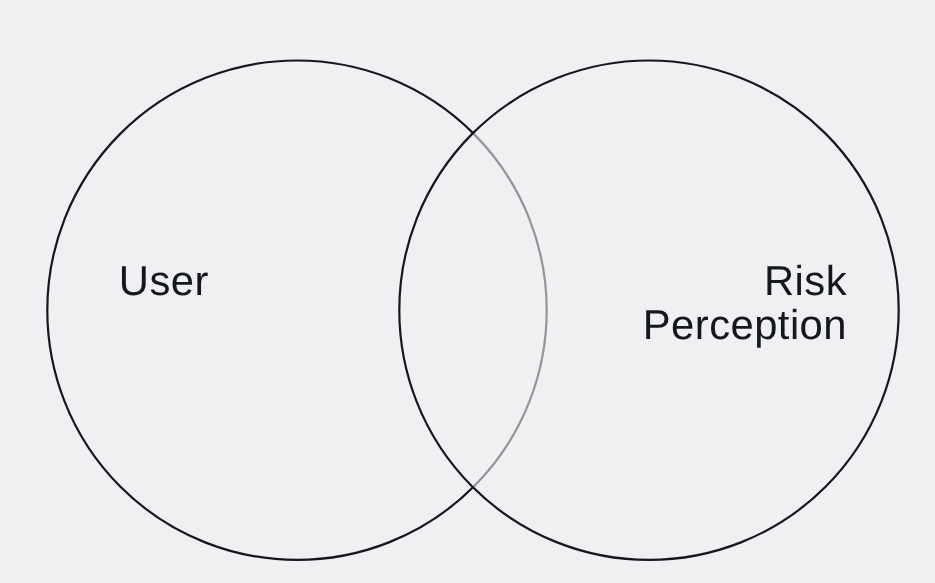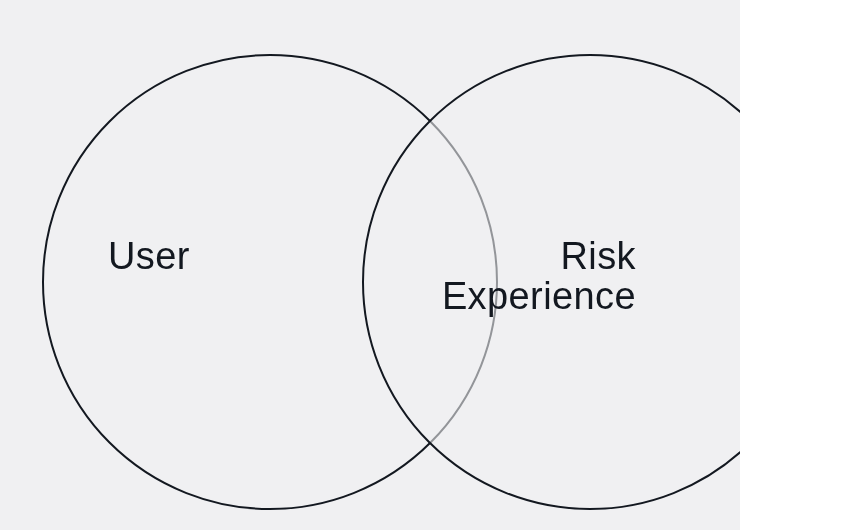--- a/index.html
+++ b/index.html
@@ -1,21 +1,21 @@
 <!DOCTYPE html>
 <html><head>
 <meta charset="utf-8">
 <style>
   html, body {
     margin: 0;
     padding: 0;
   }
   .stage {
     position: relative;
-    width: 740px;
+    width: 850px;
     height: 530px;
     background: #f0f0f2;
     overflow: hidden;
     font-family: "Liberation Sans", sans-serif;
   }
   .venn-svg {
     position: absolute;
     left: 0;
     top: 0;
     display: block;
@@ -41,36 +41,36 @@
     white-space: nowrap;
   }
   .set-label .line {
     display: block;
   }
   .label-left {
     left: 108px;
     text-align: left;
   }
   .label-right {
-    right: 104px;
+    right: 80px;
     text-align: right;
   }
 </style>
 </head>
 <body>
 
 <div class="stage">
 
   <svg class="venn-svg" width="850" height="530" viewBox="0 0 850 530">
     <circle class="circle-outline" cx="270" cy="282" r="227"></circle>
     <circle class="circle-overlay" cx="590" cy="282" r="227"></circle>
   </svg>
 
   <div class="set-label label-left">
     <span class="line">User</span>
   </div>
 
   <div class="set-label label-right">
     <span class="line">Risk</span>
-    <span class="line">Experience</span>
+    <span class="line">Perception</span>
   </div>
 
 </div>
 
 </body></html>

